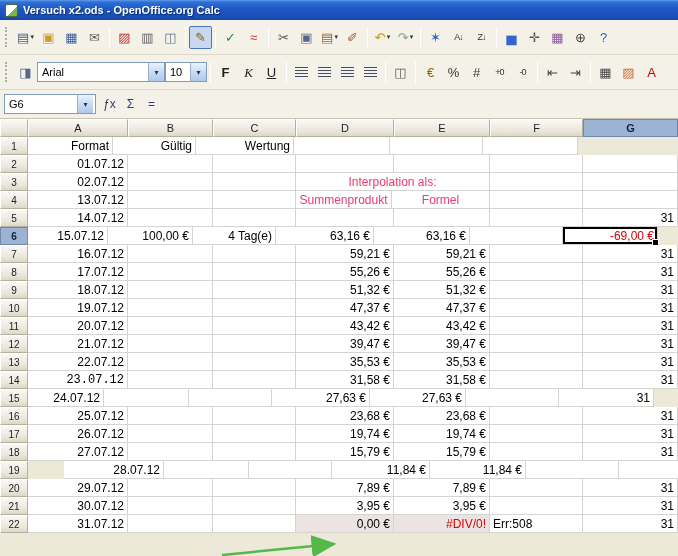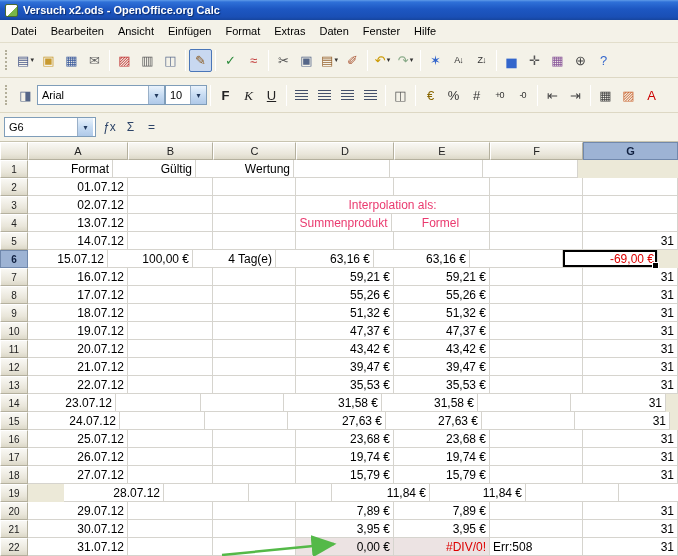--- a/index.html
+++ b/index.html
@@ -79,31 +79,20 @@
 </head>
 <body>
 
 <div class="window">
 
   <div class="titlebar">
     <span class="app-icon"></span>
     <span class="title-text">Versuch x2.ods - OpenOffice.org Calc</span>
   </div>
 
-  <div class="menubar" id="menubar">
-      <span class="menu-item">Datei</span>
-      <span class="menu-item">Bearbeiten</span>
-      <span class="menu-item">Ansicht</span>
-      <span class="menu-item">Einfügen</span>
-      <span class="menu-item">Format</span>
-      <span class="menu-item">Extras</span>
-      <span class="menu-item">Daten</span>
-      <span class="menu-item">Fenster</span>
-      <span class="menu-item">Hilfe</span>
-    </div>
 
   <div class="toolbar" id="tb-standard">
       <span class="grip"></span>
       <div class="tbtn">
         <span class="glyph" style="color: rgb(74, 90, 138);">▤</span>
         <span class="ddarrow">▾</span>
       </div>
       <div class="tbtn">
         <span class="glyph" style="color: rgb(200, 154, 48);">▣</span>
       </div>
@@ -407,31 +396,31 @@
           <div class="cell" style="width: 100px;">22.07.12</div>
           <div class="cell" style="width: 85px;"></div>
           <div class="cell" style="width: 83px;"></div>
           <div class="cell" style="width: 98px;">35,53 €</div>
           <div class="cell" style="width: 96px;">35,53 €</div>
           <div class="cell" style="width: 93px;"></div>
           <div class="cell" style="width: 95px;">31</div>
         </div>
         <div class="row">
           <div class="hdr rowhdr">14</div>
-          <div class="cell" style="width: 88px;">23.07.12</div>
+          <div class="cell" style="width: 100px; font-family: Liberation Mono, monospace;">23.07.12</div>
           <div class="cell" style="width: 85px;"></div>
           <div class="cell" style="width: 83px;"></div>
           <div class="cell" style="width: 98px;">31,58 €</div>
           <div class="cell" style="width: 96px;">31,58 €</div>
           <div class="cell" style="width: 93px;"></div>
           <div class="cell" style="width: 95px;">31</div>
         </div>
         <div class="row">
           <div class="hdr rowhdr">15</div>
-          <div class="cell" style="width: 92px; padding-left: 8px;">24.07.12</div>
+          <div class="cell" style="width: 76px; padding-left: 8px;">24.07.12</div>
           <div class="cell" style="width: 85px;"></div>
           <div class="cell" style="width: 83px;"></div>
           <div class="cell" style="width: 98px;">27,63 €</div>
           <div class="cell" style="width: 96px;">27,63 €</div>
           <div class="cell" style="width: 93px;"></div>
           <div class="cell" style="width: 95px;">31</div>
         </div>
         <div class="row">
           <div class="hdr rowhdr">16</div>
           <div class="cell" style="width: 100px;">25.07.12</div>

